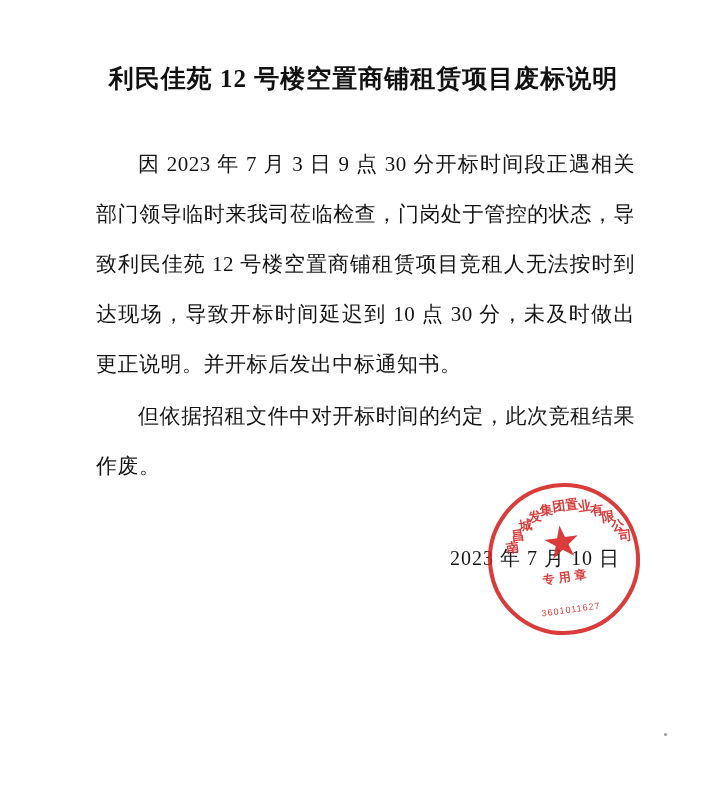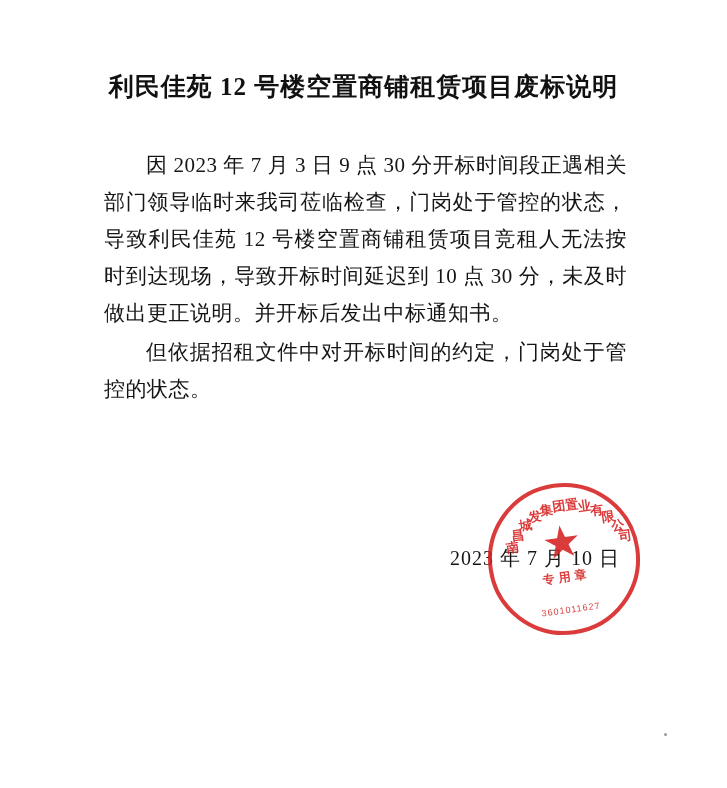--- a/index.html
+++ b/index.html
@@ -13,40 +13,40 @@
     font-family: "Liberation Serif", "DejaVu Serif", serif;
     color: #1a1a1a;
     position: relative;
     overflow: hidden;
   }
   .page {
     position: relative;
     width: 727px;
     height: 788px;
     box-sizing: border-box;
-    padding: 12px;
+    padding: 4px;
   }
   .doc-title {
     text-align: center;
     font-size: 25px;
     font-weight: bold;
     letter-spacing: 1px;
     margin: 0;
     padding-top: 58px;
     color: #111;
     font-family: "Liberation Serif", "DejaVu Serif", serif;
   }
   .body-block {
     margin-top: 44px;
     padding-left: 92px;
     padding-right: 88px;
   }
   .para {
     font-size: 21px;
-    line-height: 37px;
+    line-height: 50px;
     text-align: justify;
     text-justify: inter-ideograph;
     text-indent: 2em;
     margin: 0 0 2px 0;
     color: #151515;
     letter-spacing: 0.5px;
   }
   .date-line {
     position: absolute;
     left: 0;
@@ -147,21 +147,21 @@
 </style>
 </head>
 <body>
 
 <div class="page">
 
   <h1 class="doc-title">利民佳苑 12 号楼空置商铺租赁项目废标说明</h1>
 
   <div class="body-block">
     <p class="para">因 2023 年 7 月 3 日 9 点 30 分开标时间段正遇相关部门领导临时来我司莅临检查，门岗处于管控的状态，导致利民佳苑 12 号楼空置商铺租赁项目竞租人无法按时到达现场，导致开标时间延迟到 10 点 30 分，未及时做出更正说明。并开标后发出中标通知书。</p>
-    <p class="para">但依据招租文件中对开标时间的约定，门岗处于管控的状态。</p>
+    <p class="para">但依据招租文件中对开标时间的约定，此次竞租结果作废。</p>
   </div>
 
   <div class="date-line">2023 年 7 月 10 日</div>
 
   <div class="seal">
     <div class="seal-inner"></div>
     <div class="seal-top-text">
       <span style="transform: rotate(-64deg) translate(0,-62px) rotate(64deg);">南</span>
       <span style="transform: rotate(-52deg) translate(0,-62px) rotate(52deg);">昌</span>
       <span style="transform: rotate(-40deg) translate(0,-62px) rotate(40deg);">城</span>

